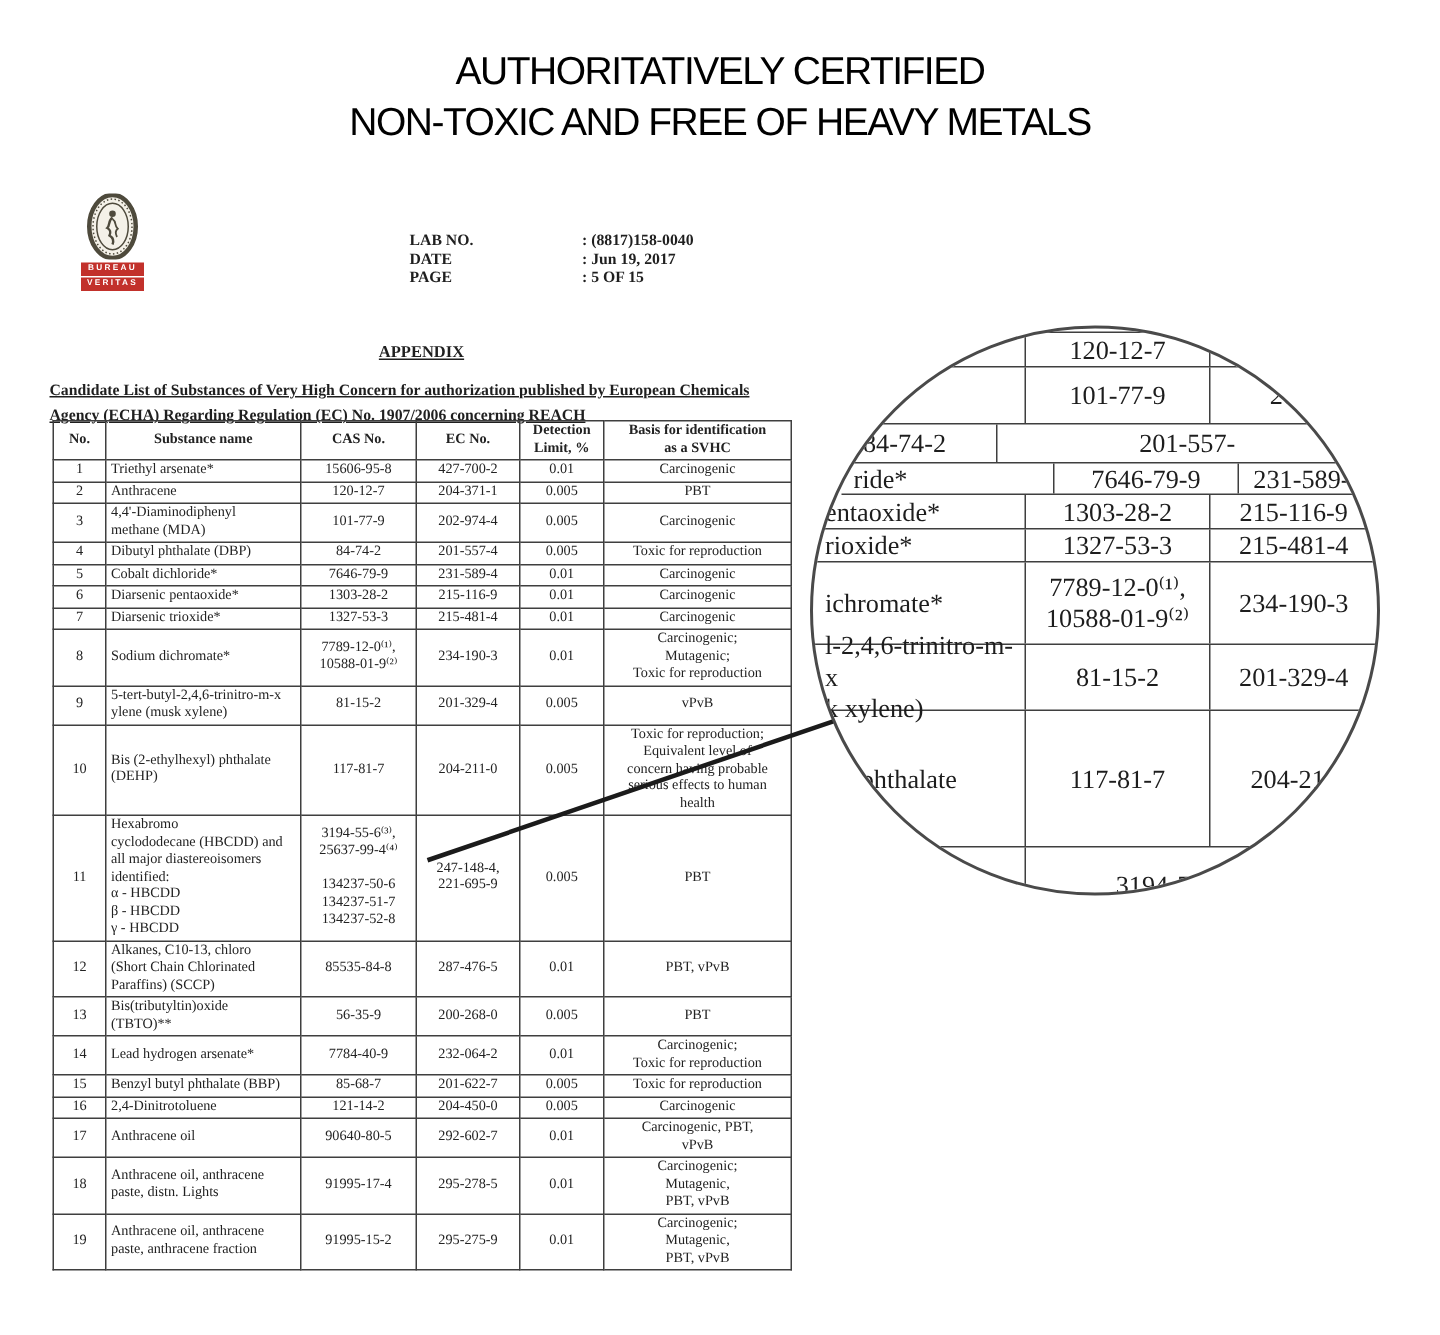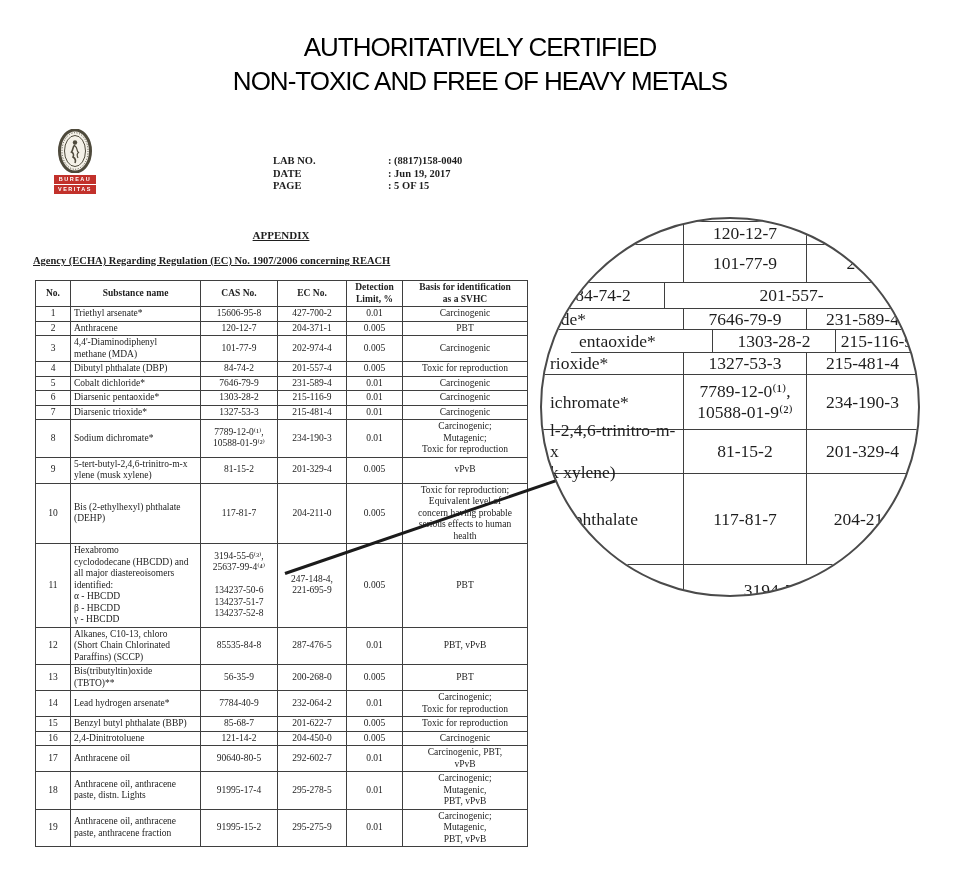--- a/index.html
+++ b/index.html
@@ -88,20 +88,21 @@
       <span class="lab-label">DATE</span><span class="lab-value">: Jun 19, 2017</span>
     </div>
     <div class="lab-row">
       <span class="lab-label">PAGE</span><span class="lab-value">: 5 OF 15</span>
     </div>
   </div>
 
   <div class="appendix">APPENDIX</div>
 
   <div class="candidate">
+    <div>Candidate List of Substances of Very High Concern for authorization published by European Chemicals</div>
     <div>Agency (ECHA) Regarding Regulation (EC) No. 1907/2006 concerning REACH</div>
   </div>
 
   <table class="doc-table" id="doc-table">
     <colgroup>
       <col style="width:35px">
         <col style="width:130px">
         <col style="width:77px">
       <col style="width:69px">
         <col style="width:56px">
@@ -319,26 +320,26 @@
         </div>
         <div class="mag-row" style="height: 38px;">
           <div class="mag-sub"></div>
           <div class="mag-cas">101-77-9</div>
           <div class="mag-ec">202-</div>
         </div>
         <div class="mag-row" style="height: 26px;">
           <div class="mag-cas">84-74-2</div>
           <div class="mag-ec">201-557-</div>
         </div>
-        <div class="mag-row" style="height: 21px;">
+        <div class="mag-row" style="height: 21px; margin-left: 19px;">
           <div class="mag-sub">ride*</div>
           <div class="mag-cas">7646-79-9</div>
           <div class="mag-ec">231-589-4</div>
         </div>
-        <div class="mag-row" style="height: 23px; margin-left: 29px;">
+        <div class="mag-row" style="height: 23px;">
           <div class="mag-sub">entaoxide*</div>
           <div class="mag-cas">1303-28-2</div>
           <div class="mag-ec">215-116-9</div>
         </div>
         <div class="mag-row" style="height: 22px;">
           <div class="mag-sub">rioxide*</div>
           <div class="mag-cas">1327-53-3</div>
           <div class="mag-ec">215-481-4</div>
         </div>
         <div class="mag-row" style="height: 55px;">

